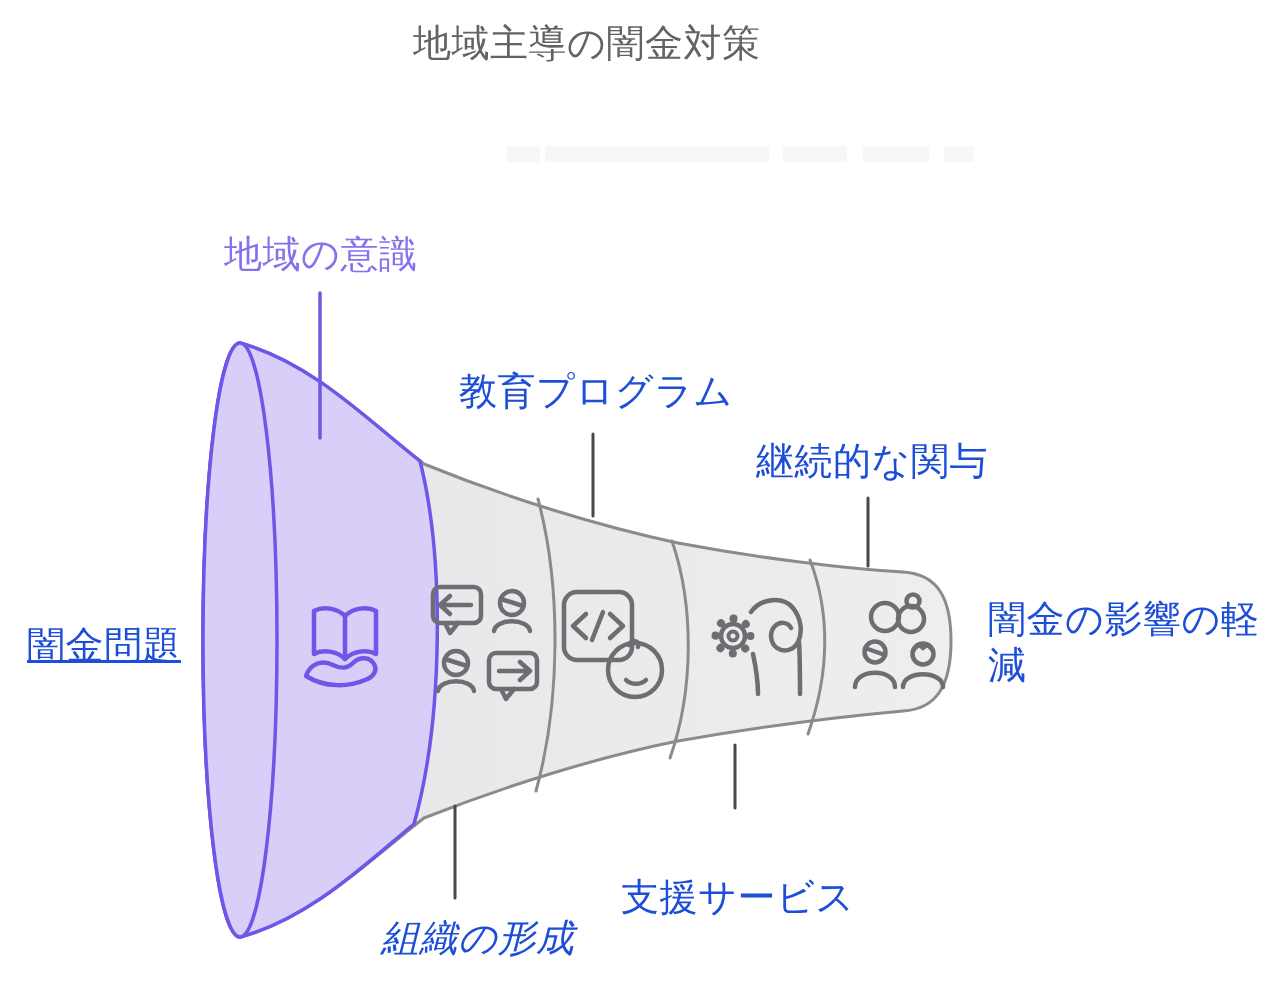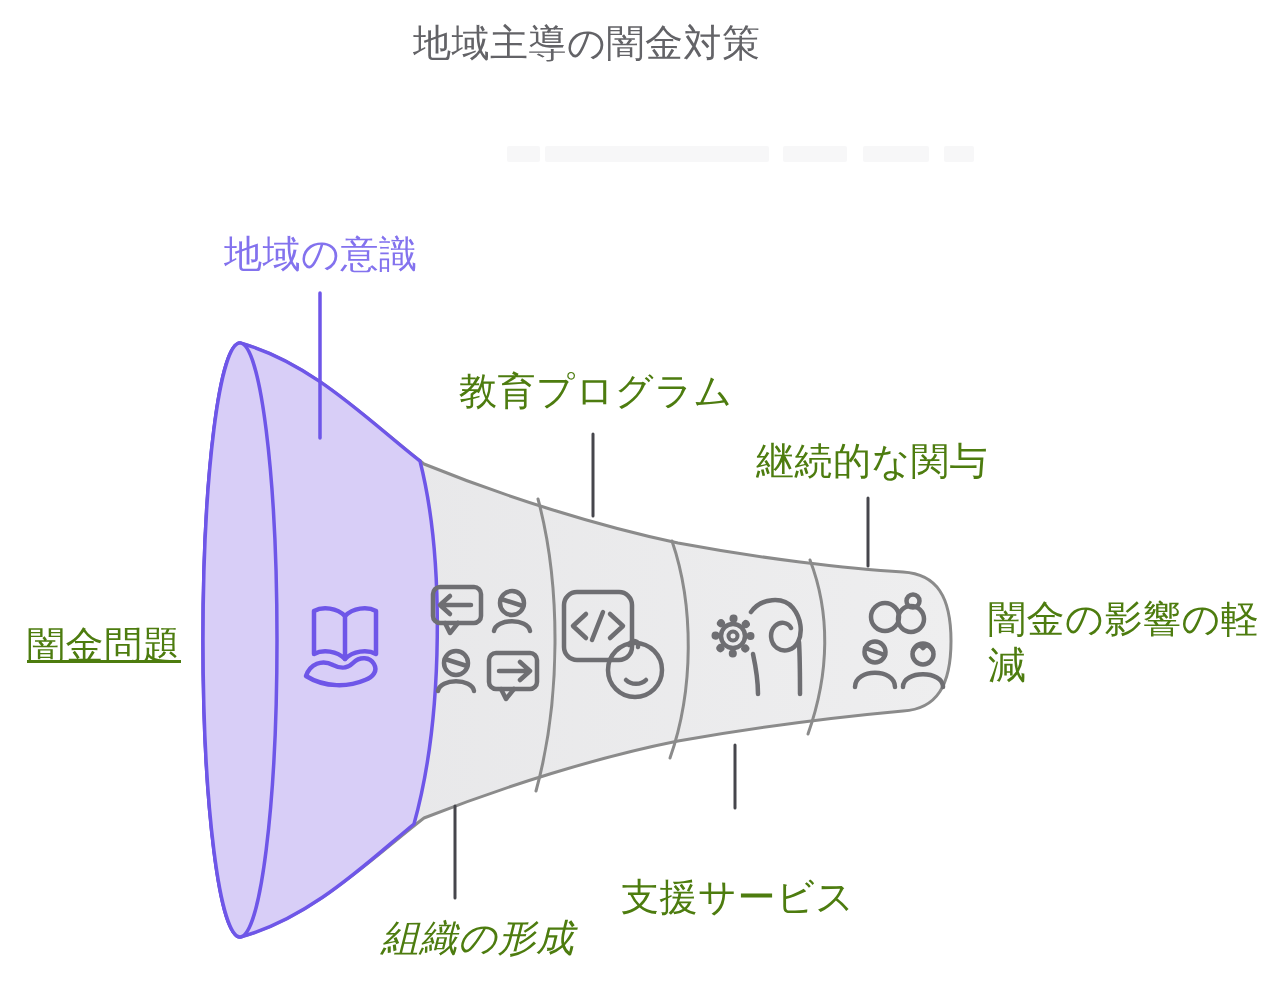--- a/index.html
+++ b/index.html
@@ -7,21 +7,21 @@
     position:relative;
     width:1280px;height:982px;
     background:#ffffff;
     overflow:hidden;
     font-family:"Liberation Sans", sans-serif;
   }
   .label{
     position:absolute;
     font-size:38px;
     line-height:1.22;
-    color:#4d7c0f;
+    color:#1d4ed8;
     white-space:nowrap;
     letter-spacing:0.5px;
   }
   .label.purple{ color:#8372ee; }
   .label.title{ font-weight:500; color:#636367; }
   .label.wrap{ white-space:normal; }
   svg{ position:absolute; left:0; top:0; }
   .icon path, .icon circle, .icon rect, .icon polyline{
     fill:none;
     stroke-linecap:round;

